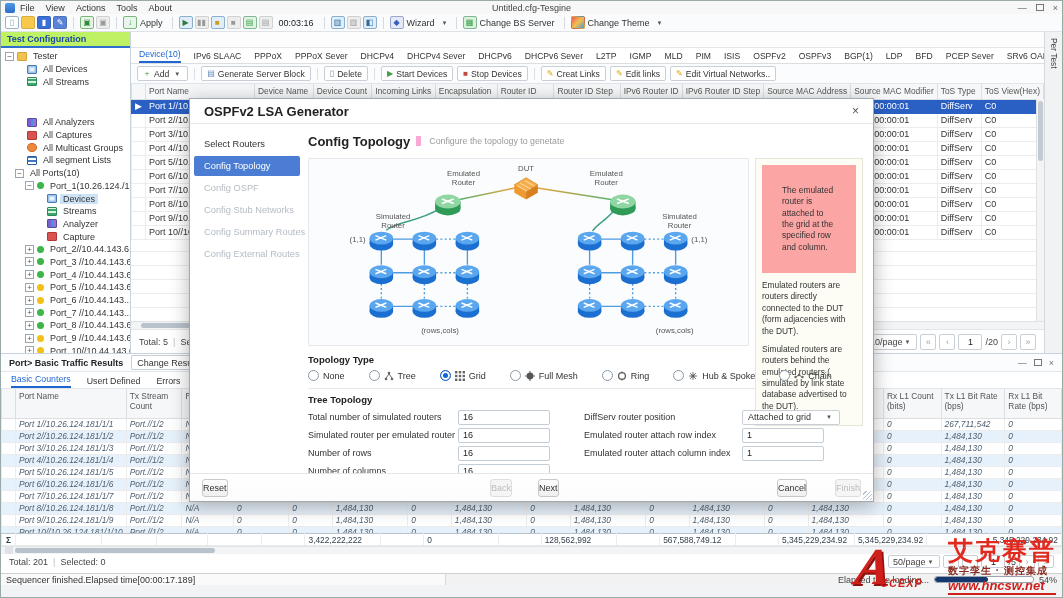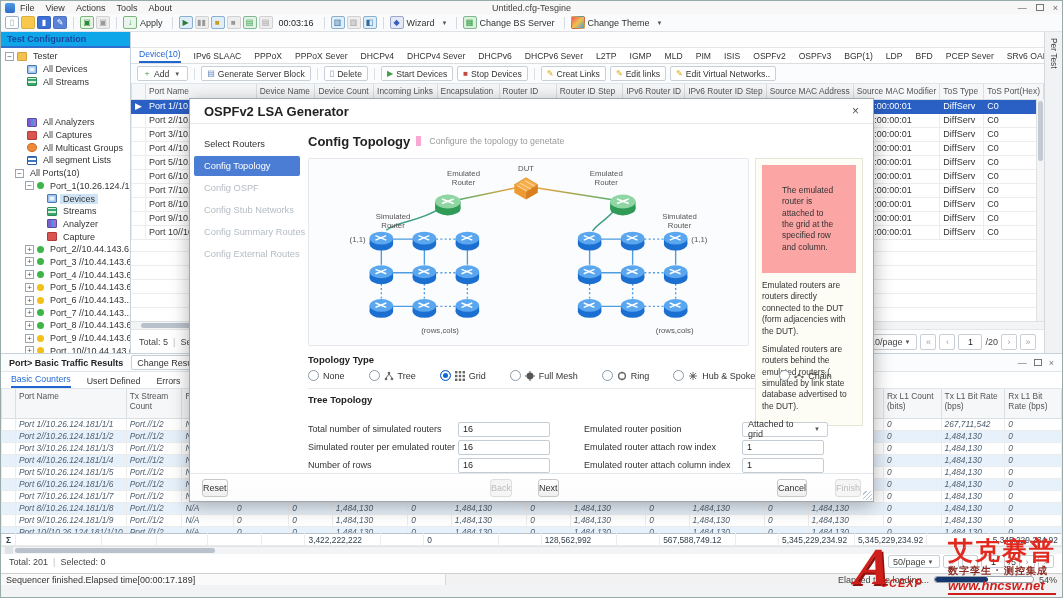--- a/index.html
+++ b/index.html
@@ -21,21 +21,21 @@
   .tsep { width:1px; height:12px; background:#d7dbdf; margin:0 4px; }
   .tbi { width:14px; height:13px; border-radius:2px; display:inline-flex; align-items:center; justify-content:center;
          font-size:8px; color:#fff; border:1px solid rgba(0,0,0,.12); }
   .tlabel { margin:0 3px 0 1px; color:#333; }
   .caret { font-size:6px; color:#555; margin:0 2px; }
   .timebox { padding:0 4px; color:#222; }
   
   .mainrow { display:flex; height:321px; }
   .sidebar { width:130px; background:#fff; border-right:1px solid #c9d3dd; display:flex; flex-direction:column; }
   .side-head { height:16px; line-height:15px; padding-left:6px; font-weight:bold; color:#16489f;
-               border-bottom:2px solid #2f6fd0; background:#0ea5e9; }
+               border-bottom:2px solid #2f6fd0; background:#bef264; }
   .tree { flex:1; overflow:hidden; padding-top:2px; }
   .tree-row { height:12.7px; display:flex; align-items:center; white-space:nowrap; }
   .exp { width:9px; height:9px; border:1px solid #9aa5b1; background:#fff; font-size:8px; line-height:7px;
          text-align:center; color:#555; margin-right:3px; flex:none; }
   .exp-sp { width:12px; flex:none; }
   .dot { width:7px; height:7px; border-radius:50%; margin-right:3px; flex:none; }
   .ti { width:10px; height:9px; margin-right:3px; border-radius:1px; flex:none; }
   .ti-folder { background:#f2c14e; border:1px solid #cfa23a; }
   .ti-devices { background:#e8f1fb; border:1px solid #4a7ab8; box-shadow:inset 0 0 0 1.5px #9ec3e8; }
   .ti-streams { background:repeating-linear-gradient(0deg,#3aa76d 0 2px,#d9f0e2 2px 4px); border:1px solid #2d8a57; }
@@ -127,29 +127,29 @@
                 line-height:1.35; color:#333; align-self:flex-start; }
   .note-panel p { margin-bottom:7px; }
   .note-panel .hl { background:#fca5a5; padding:20px; }
   .sec-label { font-weight:bold; color:#222; font-size:9.5px; }
   .topo-type { margin-top:8px; }
   .radio-row { margin-top:5px; display:flex; align-items:center; gap:24px; }
   .ropt { display:inline-flex; align-items:center; gap:4px; color:#333; }
   .radio { width:11px; height:11px; border-radius:50%; border:1px solid #8a9aa8; background:#fff; flex:none; }
   .radio.sel { border-color:#1465d2; background:#1465d2; box-shadow:inset 0 0 0 2px #fff; }
   .dlg-content hr { border:none; border-top:1px solid #e6e9ec; margin:7px 0 5px; }
-  .form-wrap { margin-top:16px; display:flex; gap:34px; }
+  .form-wrap { margin-top:4px; display:flex; gap:34px; }
   .fcol { display:flex; flex-direction:column; gap:2px; }
   .frow { height:16px; display:flex; align-items:center; }
   .frow label { width:150px; color:#333; }
   .frow.r label { width:158px; }
   .finput { width:92px; height:15px; border:1px solid #c4cdd6; border-radius:2px; font:9px "Liberation Sans",sans-serif;
             padding:0 4px; color:#222; }
   .frow.r .finput { width:82px; }
-  .fselect { width:86px; height:15px; }
+  .fselect { width:98px; height:15px; }
   .dlg-footer { height:29px; border-top:1px solid #e4e7ea; position:relative;
      background:linear-gradient(#fff,#fcfcfc); }
   .btn { position:absolute; top:5px; height:18px; border:1px solid #c8c8c8; border-radius:3px; background:linear-gradient(#fdfdfd,#efefef);
          font:9px "Liberation Sans",sans-serif; color:#333; padding:0 0; }
   .btn.dis { color:#bcbcbc; background:#f5f5f5; border-color:#dedede; }
   .grip { position:absolute; right:1px; bottom:1px; width:9px; height:9px;
           background:repeating-linear-gradient(135deg, transparent 0 2px, #b9c2cc 2px 3px); }
   
   .watermark { position:absolute; right:6px; bottom:2px; z-index:60; display:flex; align-items:flex-end; gap:4px; pointer-events:none; }
   .wm-logo { position:relative; width:88px; height:52px; }
@@ -428,21 +428,21 @@
                 <th>Device Count</th>
                 <th>Incoming Links</th>
                 <th>Encapsulation</th>
                 <th>Router ID</th>
                 <th>Router ID Step</th>
                 <th>IPv6 Router ID</th>
                 <th>IPv6 Router ID Step</th>
                 <th>Source MAC Address</th>
                 <th>Source MAC Modifier</th>
                 <th>ToS Type</th>
-                <th>ToS Port(Hex)</th>
+                <th>ToS View(Hex)</th>
               </tr>
             </thead>
           <tbody>
               <tr class="sel">
                 <td>▶</td>
                 <td>Port 1//10.44.1</td>
                 <td></td>
                 <td></td>
                 <td></td>
                 <td></td>
@@ -1180,21 +1180,21 @@
                   <label>Number of rows</label>
                   <input class="finput" value="16" style="">
                 </div>
               <div class="frow">
                   <label>Number of columns</label>
                   <input class="finput" value="16" style="">
                 </div>
             </div>
             <div class="fcol">
               <div class="frow r">
-                  <label>Emulated router position</label>
+                  <label>DiffServ router position</label>
                   <span class="selectbox fselect">
                     <span>Attached to grid</span>
                     <span class="caret" style="margin-left:auto">▼</span>
                   </span>
                 </div>
               <div class="frow r">
                   <label>Emulated router attach row index</label>
                   <input class="finput" value="1" style="">
                 </div>
               <div class="frow r">

